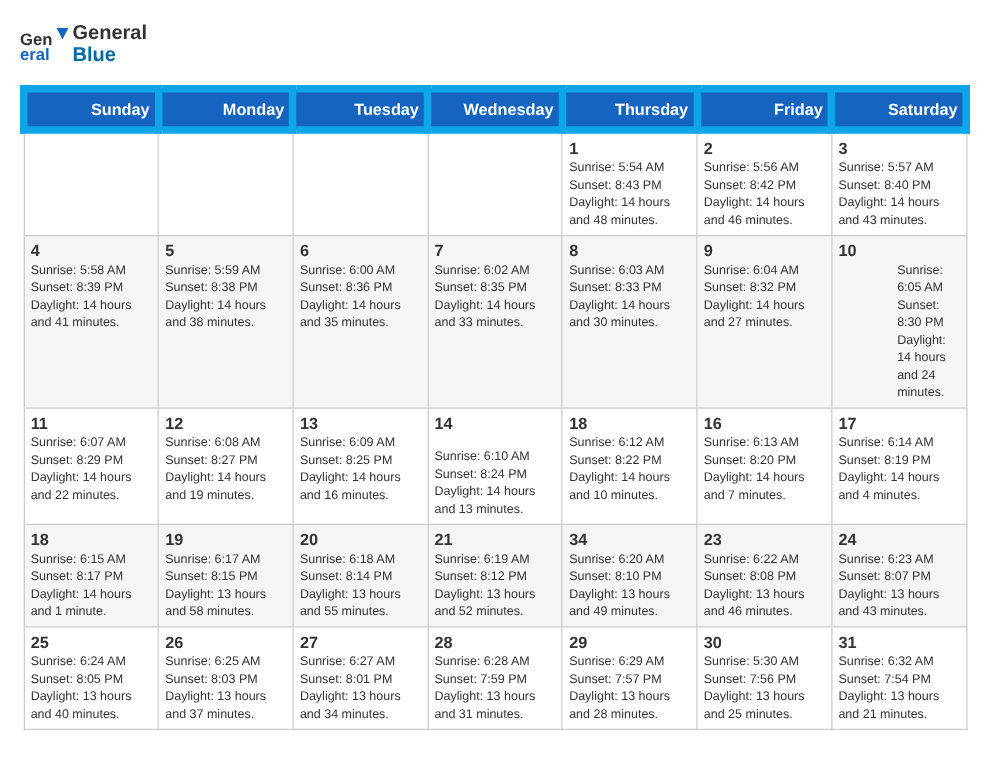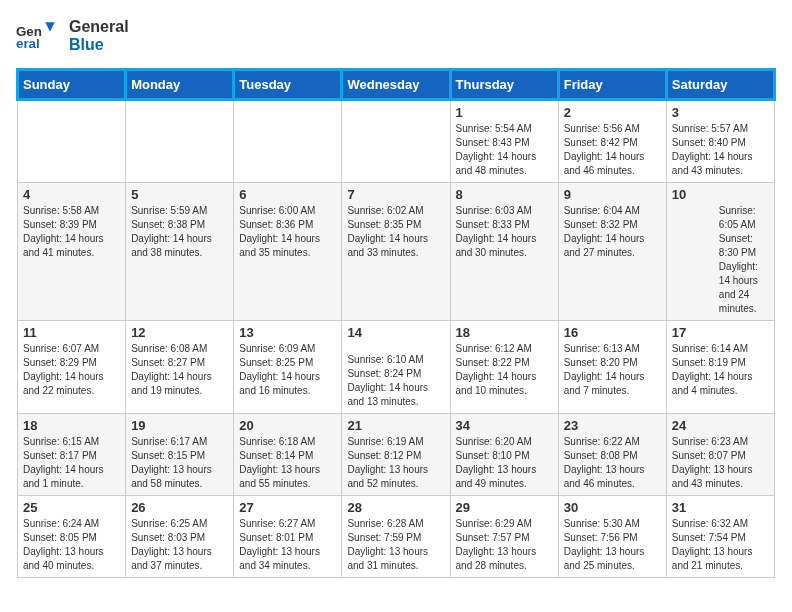--- a/index.html
+++ b/index.html
@@ -12,21 +12,21 @@
     }
     .header-section {
       display: flex;
       justify-content: space-between;
       align-items: flex-start;
       margin-bottom: 12px;
     }
     .logo {
       display: flex;
       align-items: center;
-      gap: 13px;
+      gap: 2px;
     }
     .title-section {
       text-align: right;
     }
     .month-year {
       font-size: 38px;
       font-weight: bold;
       color: #333;
       line-height: 1;
     }
@@ -39,22 +39,22 @@
       width: 100%;
       border-collapse: collapse;
       table-layout: fixed;
     }
     thead tr th {
       background-color: #1565c0;
       color: #fff;
       font-size: 13px;
       font-weight: bold;
       padding: 6px 4px;
-      text-align: left;
-      border: 3px solid #0ea5e9;
+      text-align: right;
+      border: 6px solid #0ea5e9;
     }
     tbody tr td {
       border: 1px solid #ccc;
       vertical-align: top;
       padding: 4px 5px;
       font-size: 10.5px;
       color: #333;
       height: 80px;
       background: #fff;
     }

